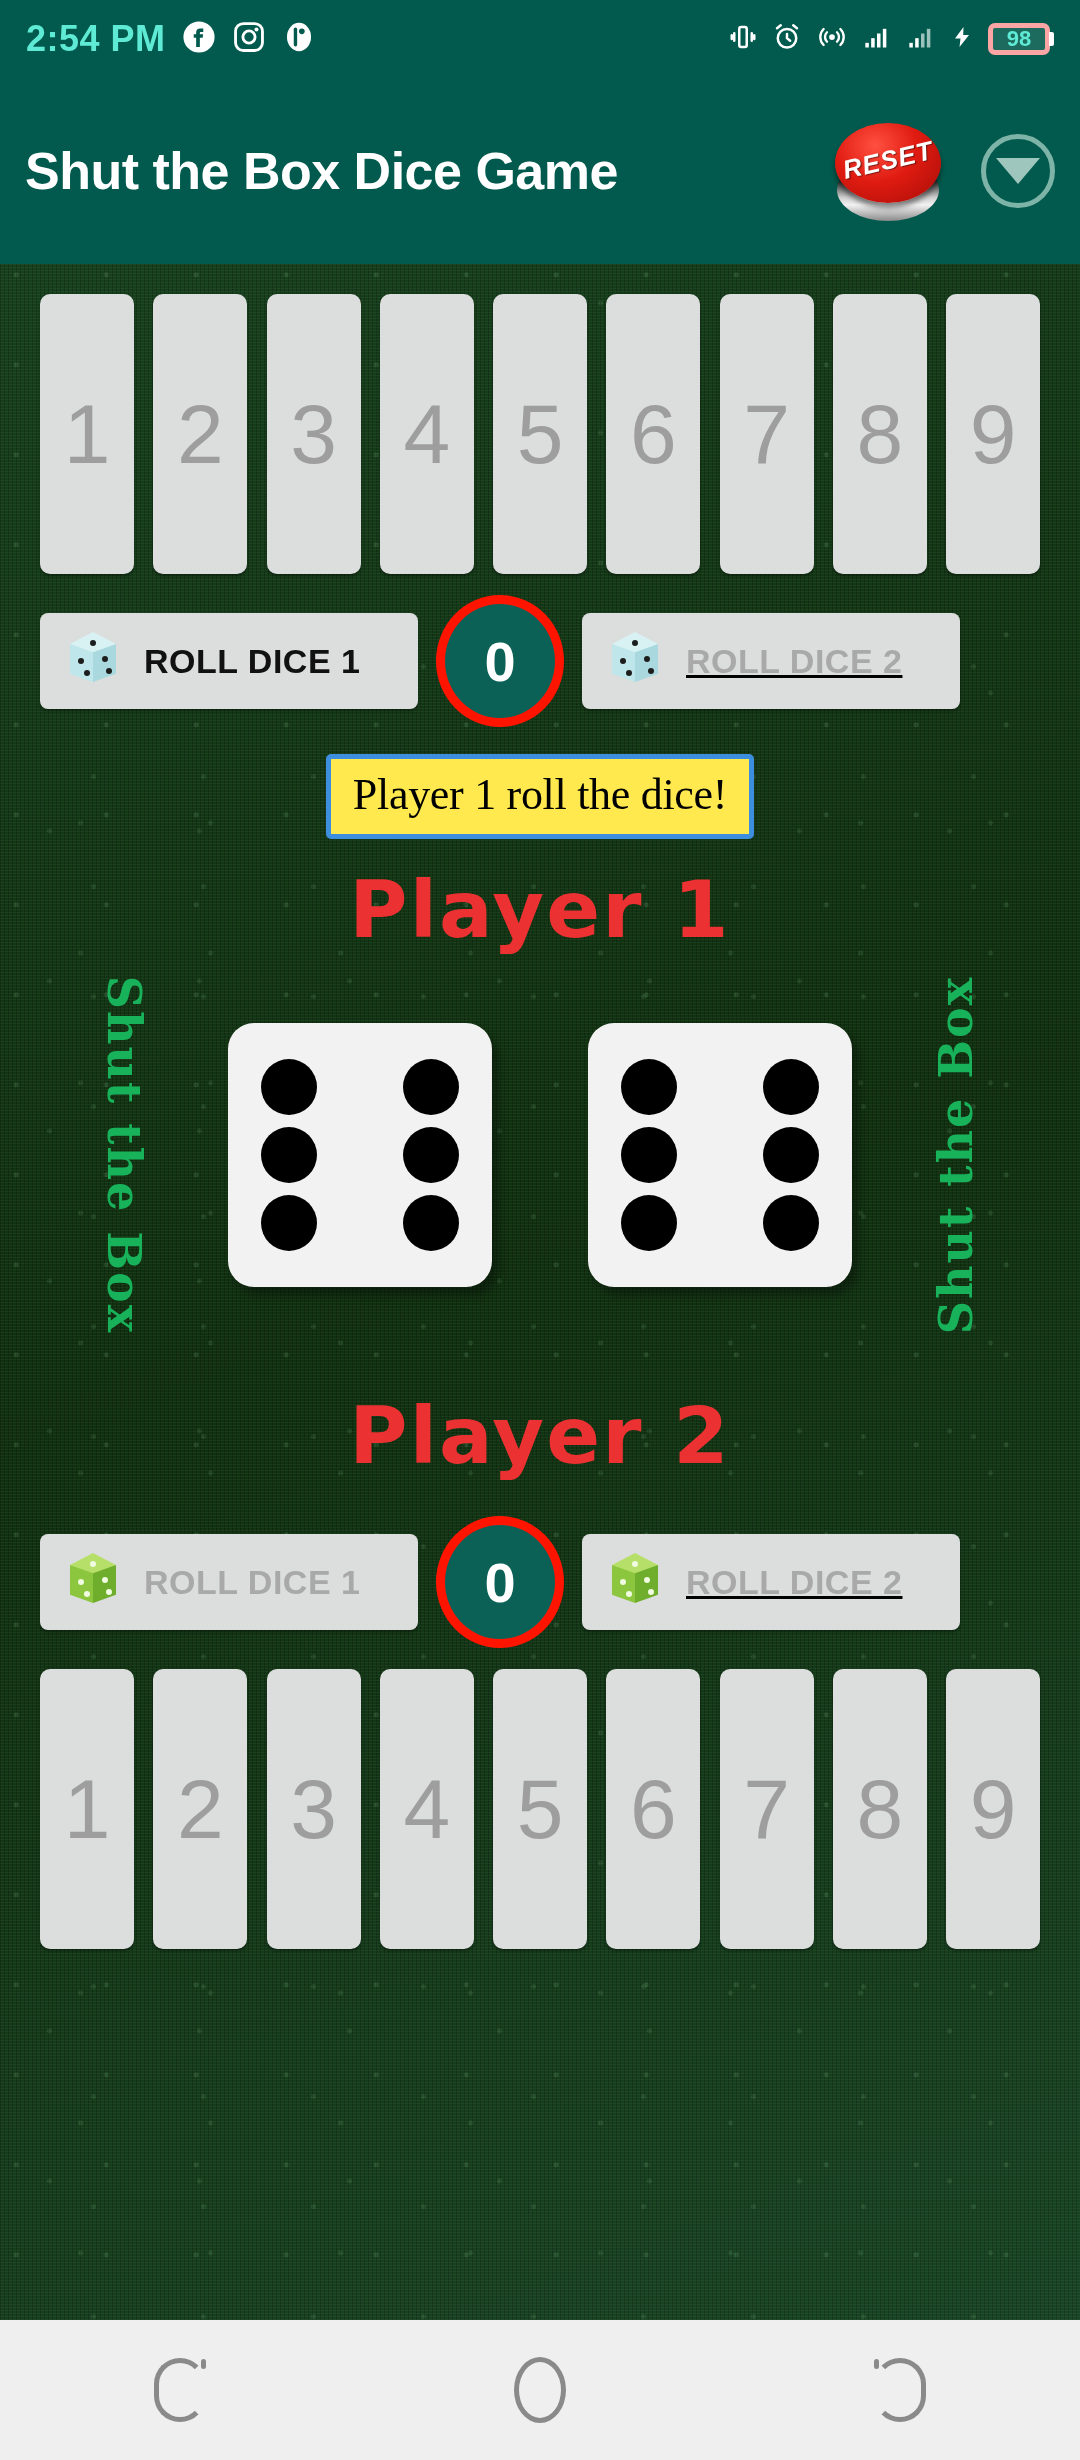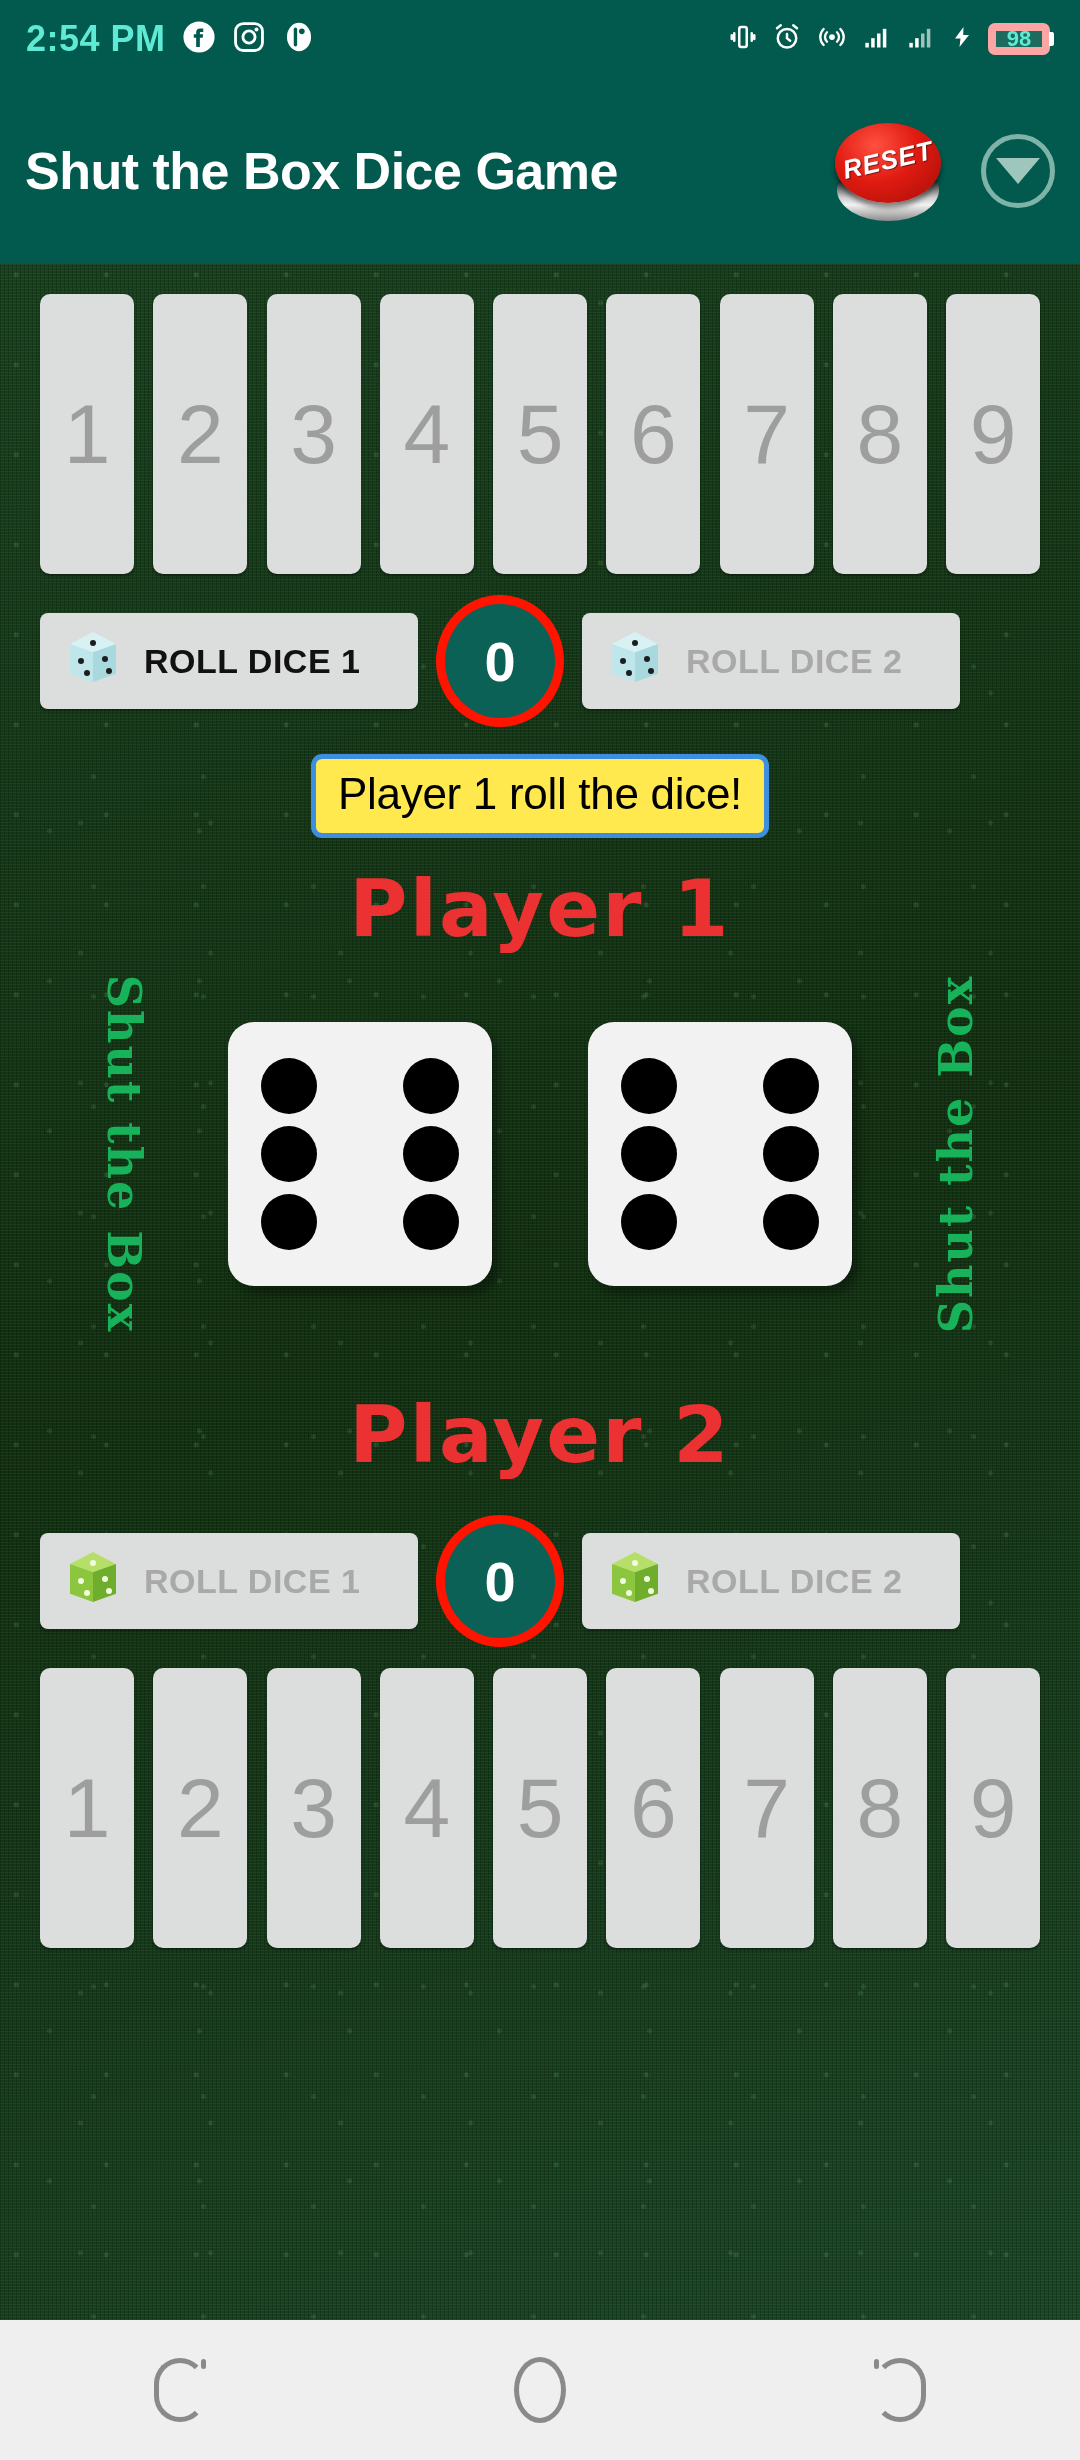--- a/index.html
+++ b/index.html
@@ -17,21 +17,21 @@
     background:#015a4d; color:#5eead4;
     display:flex; align-items:center; justify-content:space-between;
     padding:0 26px;
   }
   .sb-left { display:flex; align-items:center; gap:16px; }
   .sb-clock { font-size:36px; font-weight:bold; letter-spacing:.5px; }
   .sb-right { display:flex; align-items:center; gap:14px; }
   .ic { display:inline-block; }
   .batt {
     display:flex; align-items:center; justify-content:center;
-    border:8px solid #fca5a5; border-radius:7px;
+    border:5px solid #fca5a5; border-radius:7px;
     width:62px; height:32px; font-size:22px; font-weight:bold;
     background:#1d6b5e;
   }
   .batt-cap { width:5px; height:14px; background:#fff; border-radius:0 2px 2px 0; margin-left:-1px;}
 
   
   .appbar {
     position:absolute; top:78px; left:0; width:1080px; height:186px;
     background:#015a4d;
     display:flex; align-items:center; padding:0 25px;
@@ -102,21 +102,21 @@
   
   .rollrow {
     display:flex; align-items:center; width:1000px;
     padding:0 40px; position:relative; height:130px;
   }
   .roll-btn {
     width:378px; height:96px; background:#dcdedd; border-radius:8px;
     display:flex; align-items:center; gap:20px; padding-left:22px;
     cursor:pointer; box-shadow:0 2px 3px rgba(0,0,0,.3);
   }
-  .roll-btn.right { margin-left:auto; }
+  .roll-btn.right { margin-left:auto;text-decoration:underline; }
   .roll-label { font-size:34px; font-weight:bold; letter-spacing:.5px; }
   .roll-label.on { color:#111; }
   .roll-label.off { color:#a9a9a9; }
 
   
   .die-ico { width:62px; height:62px; position:relative; flex:none; }
   .die-ico .top, .die-ico .lf, .die-ico .rt { position:absolute; }
   .die-ico .top { left:8px; top:2px; width:46px; height:24px;
     background:var(--dl); transform:skewX(0deg);
     clip-path:polygon(50% 0,100% 50%,50% 100%,0 50%);
@@ -132,23 +132,24 @@
     position:absolute; left:50%; top:50%; transform:translate(-50%,-50%);
     width:128px; height:132px; border-radius:50%;
     background:#0c6157; border:9px solid #ff1400;
     display:flex; align-items:center; justify-content:center;
     color:#fff; font-size:56px; font-weight:bold;
   }
 
   
   .msgwrap { display:flex; justify-content:center; width:1080px; }
   .msg {
-    background:#ffe94e; border:5px solid #3d8ede; border-radius:11px;
+    background:#ffe94e; border:5px solid #3d8ede; border-radius:5px;
     color:#000; font-size:44px; padding:10px 22px 14px; letter-spacing:-.3px;
     white-space:nowrap;
+    font-family:Liberation Serif, serif;
   }
 
   
   .pname {
     width:1080px; text-align:center; color:#eb3131;
     font-size:78px; font-weight:bold; letter-spacing:2px;
     font-family:"DejaVu Sans", sans-serif;
     transform:scaleX(1.02);
   }
 

